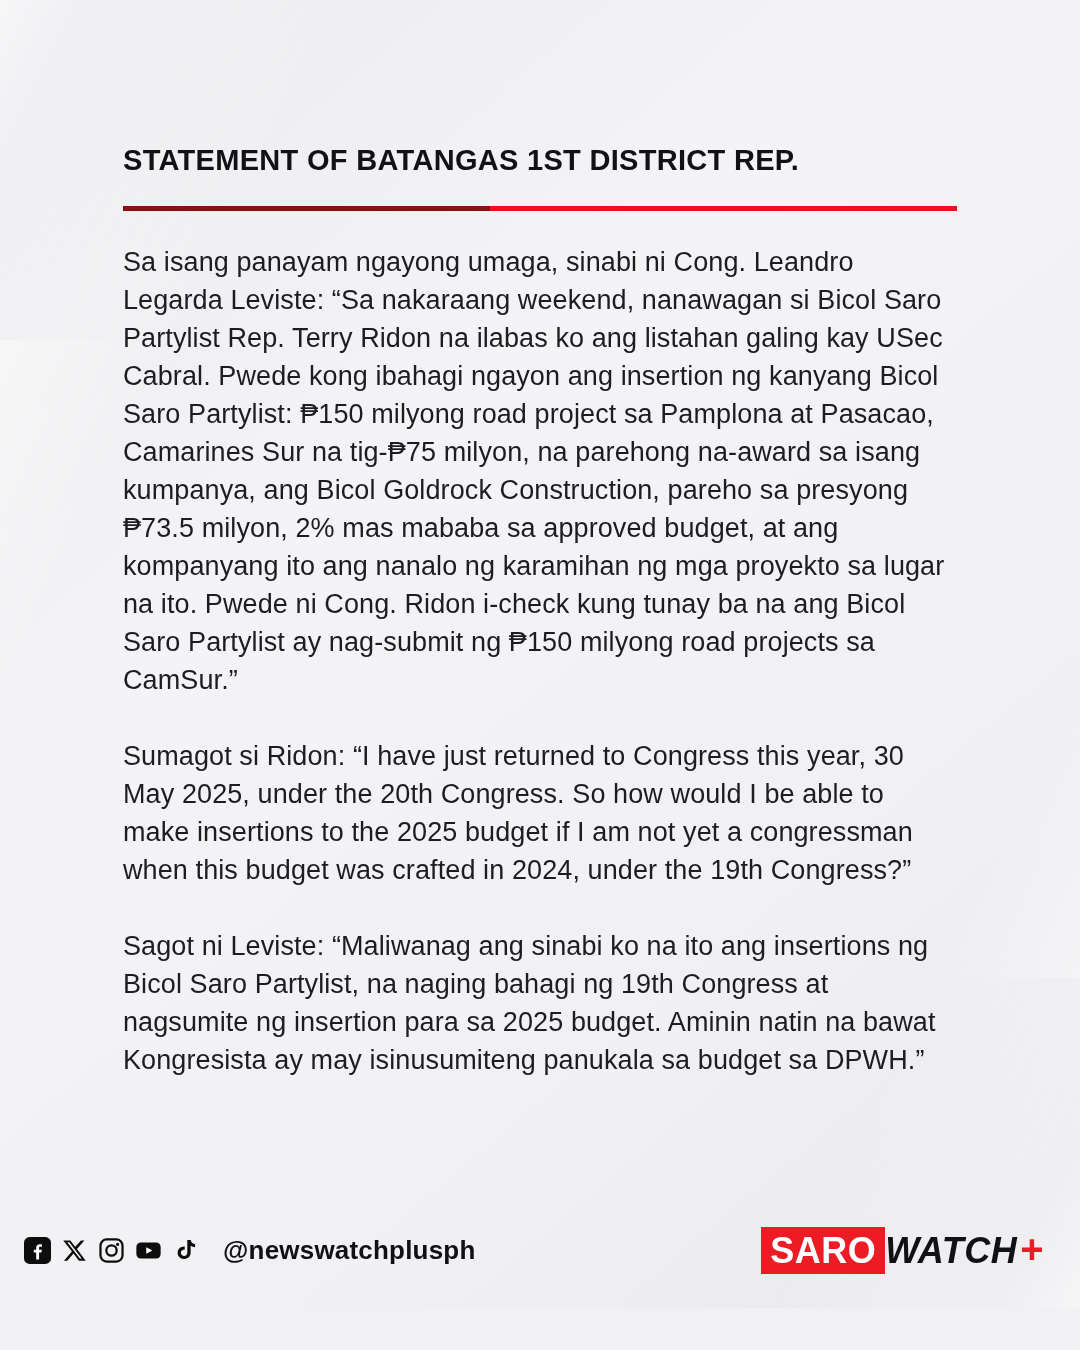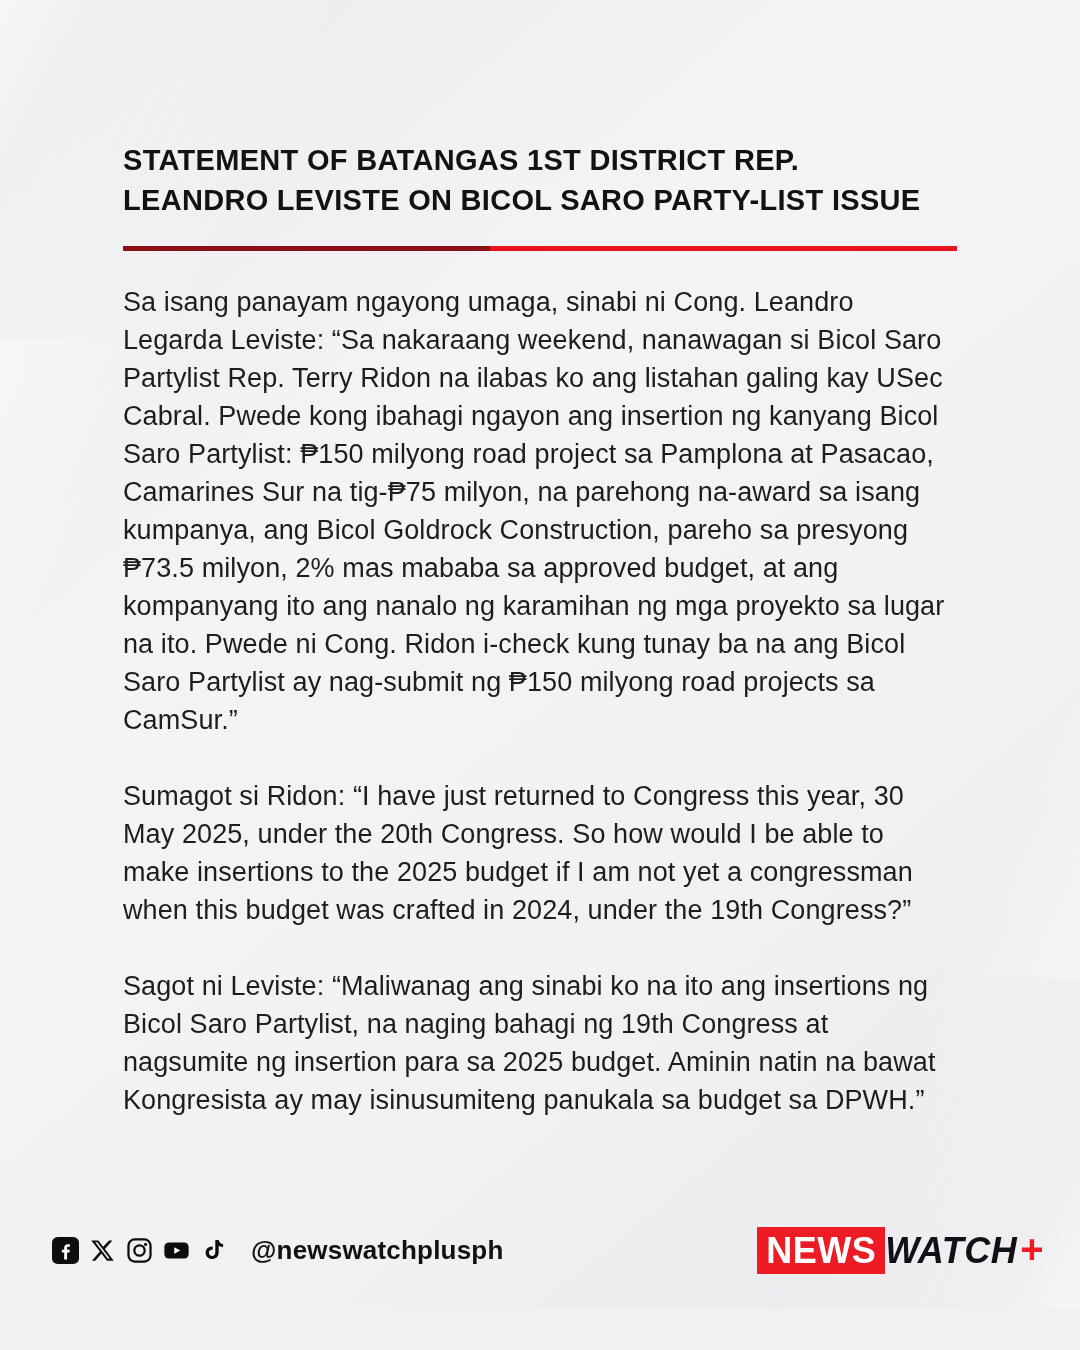--- a/index.html
+++ b/index.html
@@ -67,21 +67,21 @@
     font-size: 27px;
     line-height: 38px;
     letter-spacing: 0.1px;
     color: #1d1d1f;
     margin-bottom: 38px;
   }
   .statement p:last-child { margin-bottom: 10px; }
 
   .footer {
     position: absolute;
-    left: 52px; right: 36px; bottom: 34px;
+    left: 24px; right: 36px; bottom: 34px;
     display: flex;
     align-items: center;
     justify-content: space-between;
   }
   .social {
     display: flex;
     align-items: center;
     gap: 10px;
   }
   .social .icon {
@@ -126,21 +126,20 @@
 </head>
 <body>
 
 <div class="page">
   <div class="sheen tl"></div>
   <div class="sheen br"></div>
 
   <div class="content">
     <div class="title">
       <div class="title-line">STATEMENT OF BATANGAS 1ST DISTRICT REP.</div>
-      <div class="title-line">LEANDRO LEVISTE ON BICOL SARO PARTY-LIST ISSUE</div>
     </div>
 
     <div class="divider">
       <div class="seg-dark" style="background:#8a1016;"></div>
       <div class="seg-red" style="background:#e8141d;"></div>
     </div>
 
     <div class="statement">
       <p>Sa isang panayam ngayong umaga, sinabi ni Cong. Leandro Legarda Leviste: “Sa nakaraang weekend, nanawagan si Bicol Saro Partylist Rep. Terry Ridon na ilabas ko ang listahan galing kay USec Cabral. Pwede kong ibahagi ngayon ang insertion ng kanyang Bicol Saro Partylist: ₱150 milyong road project sa Pamplona at Pasacao, Camarines Sur na tig-₱75 milyon, na parehong na-award sa isang kumpanya, ang Bicol Goldrock Construction, pareho sa presyong ₱73.5 milyon, 2% mas mababa sa approved budget, at ang kompanyang ito ang nanalo ng karamihan ng mga proyekto sa lugar na ito. Pwede ni Cong. Ridon i-check kung tunay ba na ang Bicol Saro Partylist ay nag-submit ng ₱150 milyong road projects sa CamSur.”</p>
       <p>Sumagot si Ridon: “I have just returned to Congress this year, 30 May 2025, under the 20th Congress. So how would I be able to make insertions to the 2025 budget if I am not yet a congressman when this budget was crafted in 2024, under the 19th Congress?”</p>
@@ -176,18 +175,18 @@
       </span>
       <span class="icon">
         <svg viewBox="0 0 24 24">
             <path fill="#0d0d0d" d="M16.6 2.6c.4 2.1 1.7 3.4 3.9 3.6V9c-1.4 0-2.7-.4-3.9-1.2v5.9c0 4-3.2 6-6.3 5.8-2.9-.2-5.3-2.6-5.3-5.6 0-3.2 2.7-5.8 6.3-5.5v2.9c-.4-.1-.8-.1-1.2 0-1.3.3-2.2 1.4-2.2 2.7 0 1.5 1.3 2.8 2.9 2.8 1.6 0 2.8-1.2 2.8-2.9V2.6h3z"></path>
           </svg>
       </span>
       <span class="handle">@newswatchplusph</span>
     </div>
 
     <div class="logo">
-      <span class="logo-news">NEWS</span>
+      <span class="logo-news">SARO</span>
       <span class="logo-watch">WATCH</span>
       <span class="logo-plus">+</span>
     </div>
   </div>
 </div>
 
 </body></html>

